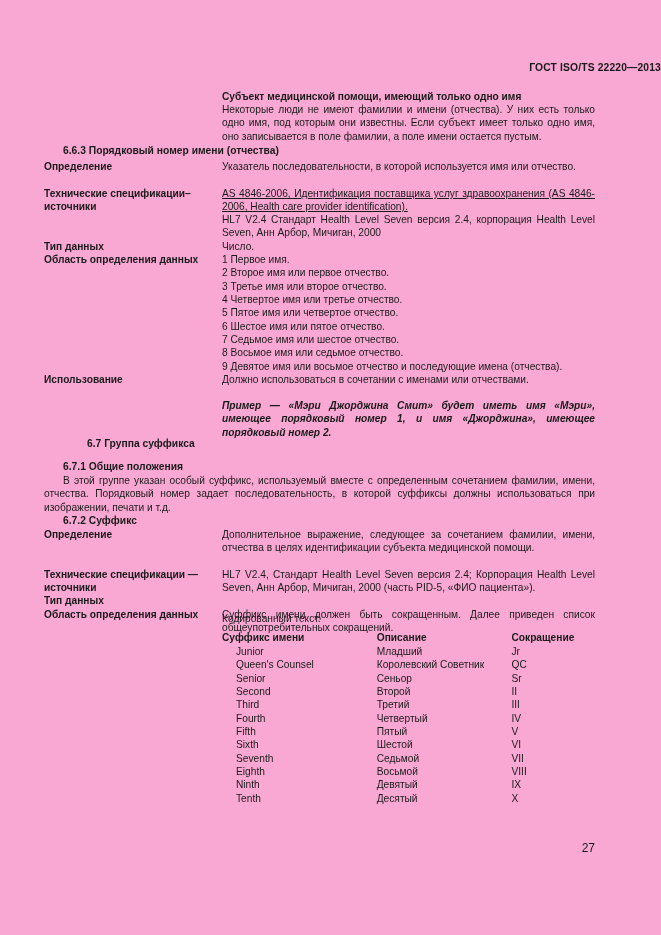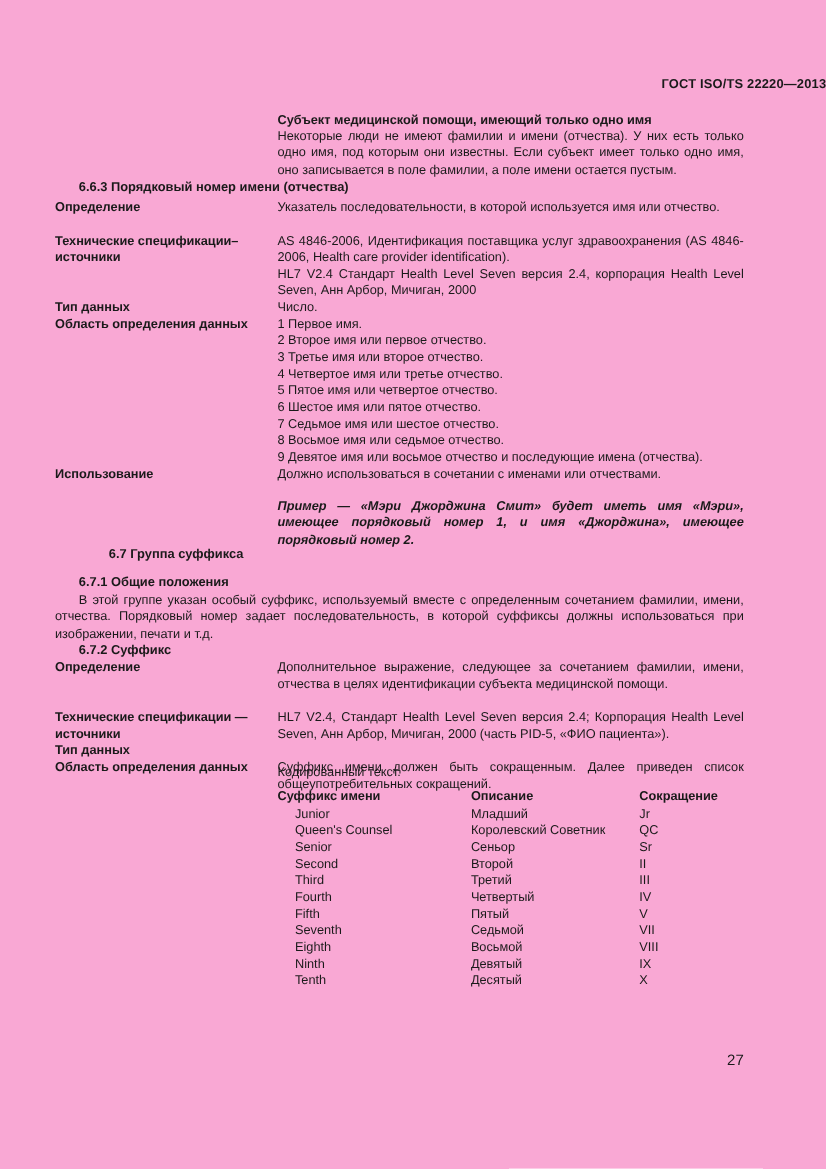--- a/index.html
+++ b/index.html
@@ -145,21 +145,21 @@
     <div class="block val-col justified" style="top:103px;">Некоторые люди не имеют фамилии и имени (отчества). У них есть только одно имя, под которым они известны. Если субъект имеет только одно имя, оно записывается в поле фамилии, а поле имени остается пустым.</div>
 
     <div class="heading" style="left:19px; top:144px;">6.6.3 Порядковый номер имени (отчества)</div>
 
     <div class="block lbl-col" style="top:160px;">Определение</div>
     <div class="block val-col justified" style="top:160px;">Указатель последовательности, в которой используется имя или отчество.</div>
 
     <div class="block lbl-col" style="top:187px;">Технические спецификации–</div>
     <div class="block lbl-col" style="top:200px;">источники</div>
 
-    <div class="block val-col justified" style="top:187px;">AS 4846-2006, Идентификация поставщика услуг здравоохранения (AS 4846-2006, Health care provider identification).</div>
+    <div class="block val-col justified" style="top:187px;text-decoration:underline;">AS 4846-2006, Идентификация поставщика услуг здравоохранения (AS 4846-2006, Health care provider identification).</div>
     <div class="block val-col justified" style="top:213px;">HL7 V2.4 Стандарт Health Level Seven версия 2.4, корпорация Health Level Seven, Анн Арбор, Мичиган, 2000</div>
 
     <div class="block lbl-col" style="top:240px;">Тип данных</div>
     <div class="block val-col" style="top:240px;">Число.</div>
 
     <div class="block lbl-col" style="top:253px;">Область определения данных</div>
 
     <div class="domain-list" style="top:253px;">
       <div>1 Первое имя.</div>
       <div>2 Второе имя или первое отчество.</div>
@@ -236,20 +236,25 @@
           <td class="c1">Fourth</td>
           <td class="c2">Четвертый</td>
           <td class="c3">IV</td>
         </tr>
         <tr>
           <td class="c1">Fifth</td>
           <td class="c2">Пятый</td>
           <td class="c3">V</td>
         </tr>
         <tr>
+          <td class="c1">Sixth</td>
+          <td class="c2">Шестой</td>
+          <td class="c3">VI</td>
+        </tr>
+        <tr>
           <td class="c1">Seventh</td>
           <td class="c2">Седьмой</td>
           <td class="c3">VII</td>
         </tr>
         <tr>
           <td class="c1">Eighth</td>
           <td class="c2">Восьмой</td>
           <td class="c3">VIII</td>
         </tr>
         <tr>

